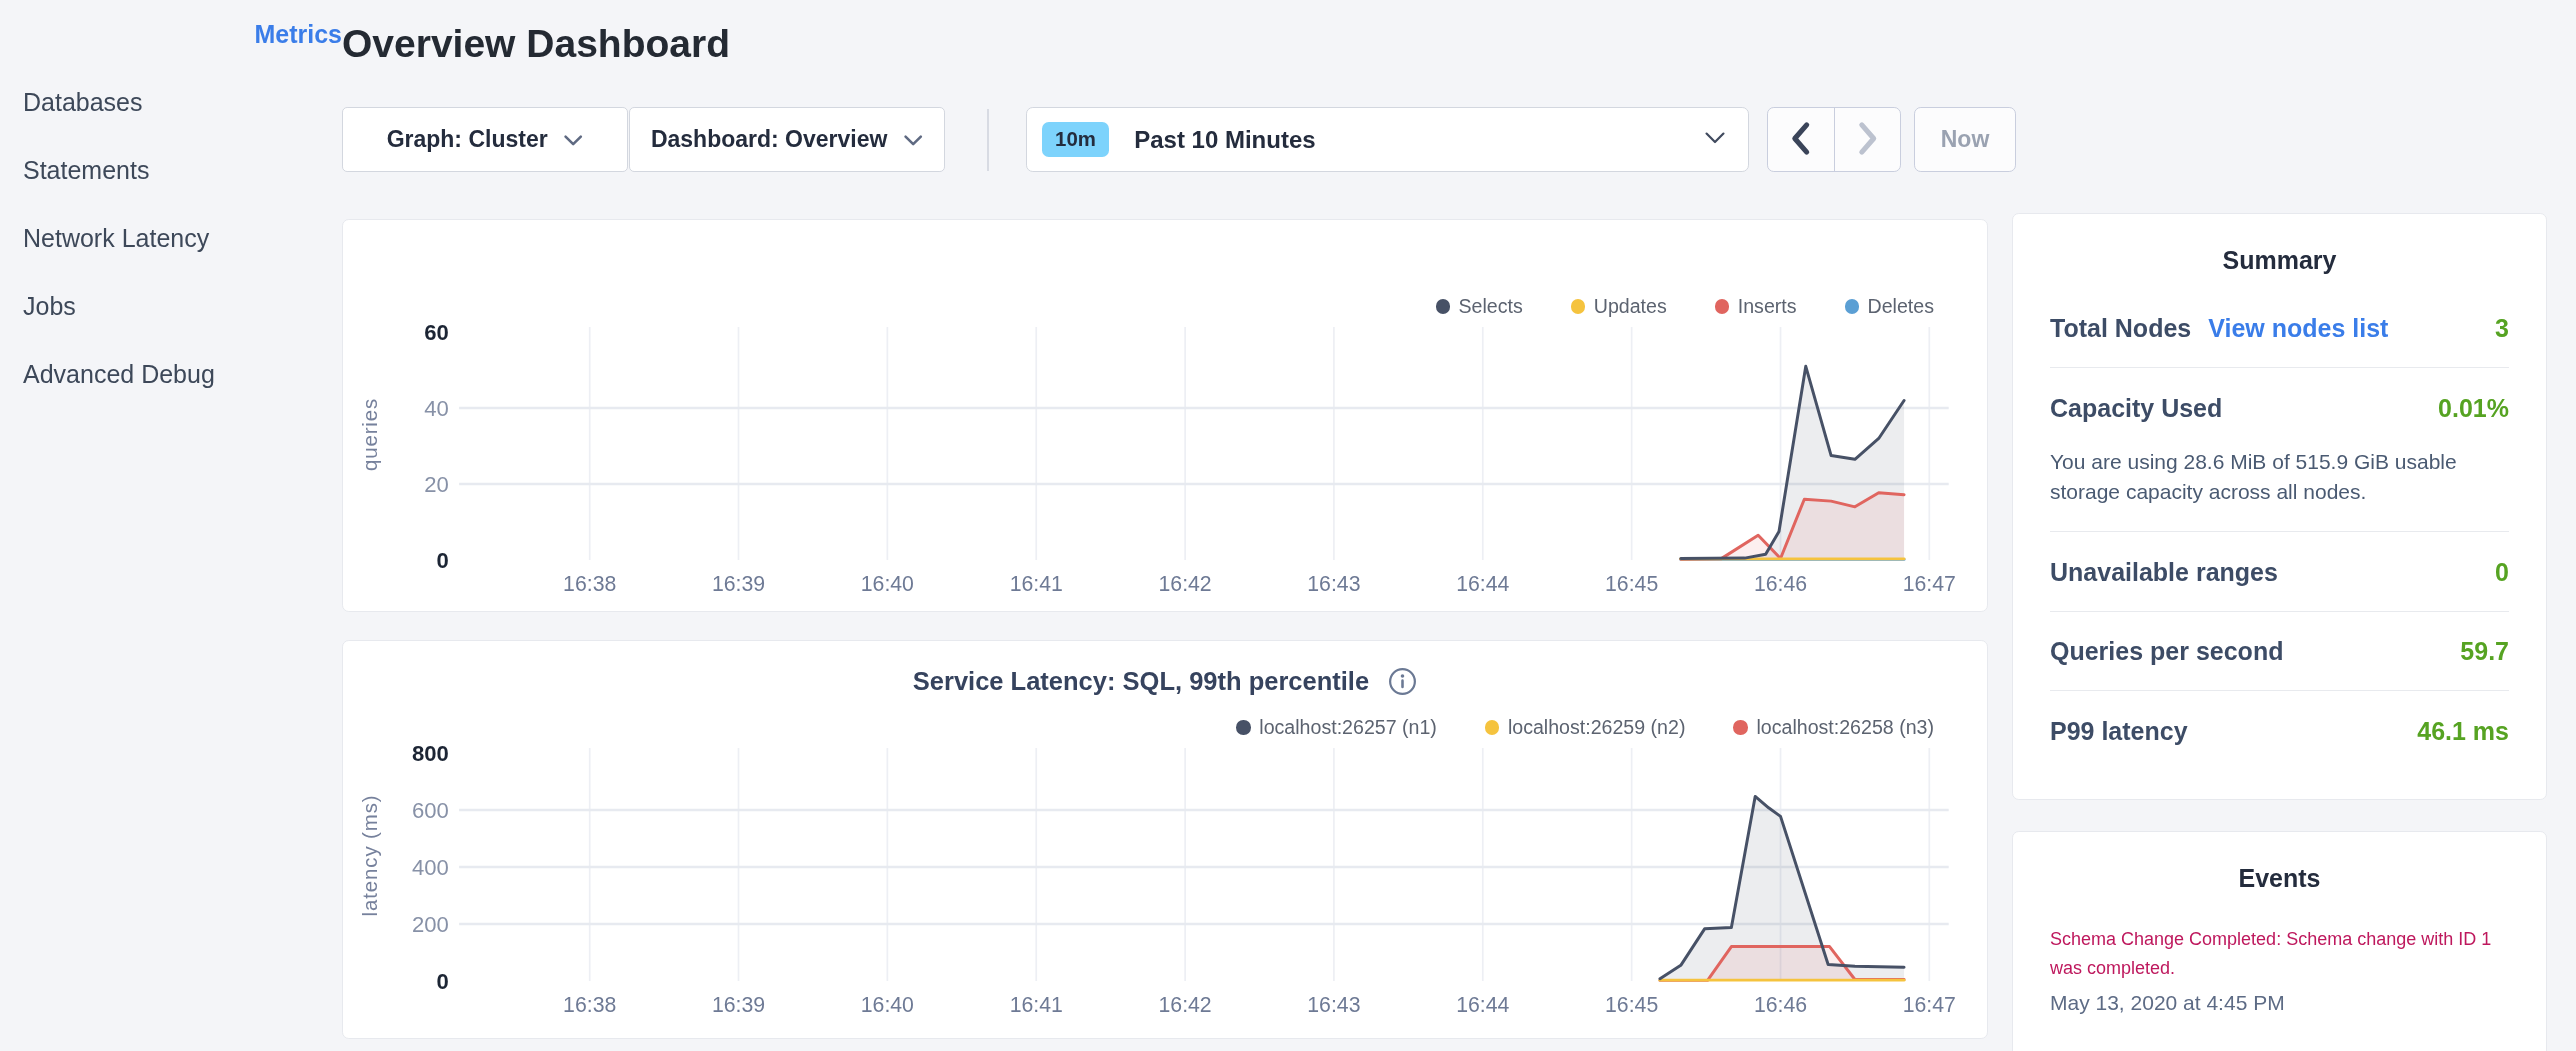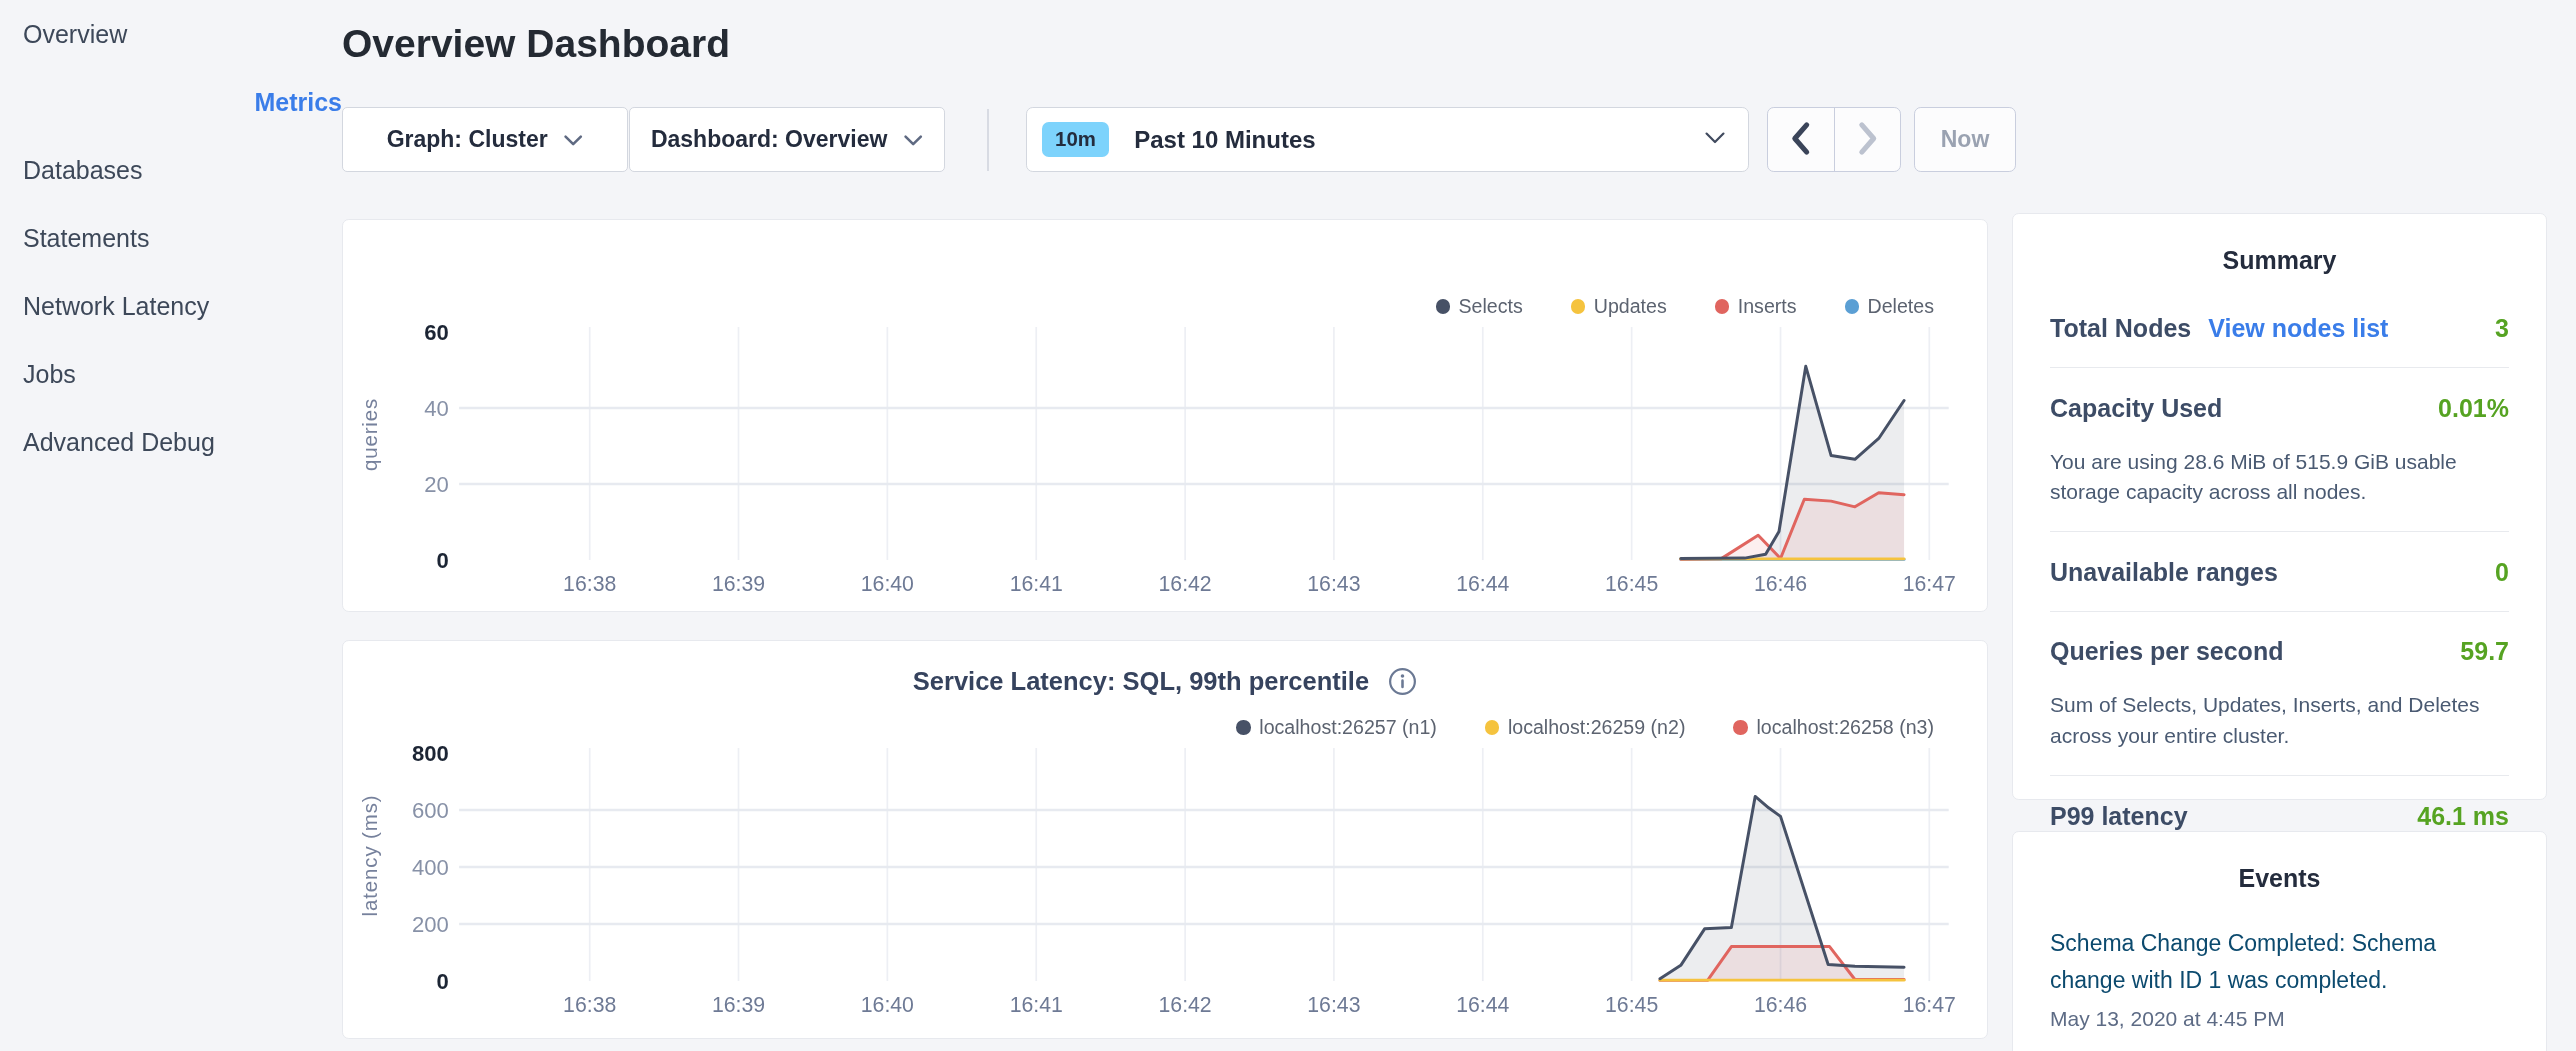--- a/index.html
+++ b/index.html
@@ -85,31 +85,28 @@
   .summary-rows { padding:0 37px; margin-top:13.6px; }
   .srow { padding:25.5px 0 24px 0; }
   .srow.bordered { border-bottom:1.7px solid #e8eaee; }
   .srow-top { display:flex; align-items:baseline; }
   .slabel { font-size:25px; font-weight:bold; color:#3d4c66; }
   .slink { font-size:25px; font-weight:bold; color:#3a7de9; margin-left:17px; text-decoration:none; cursor:pointer; }
   .sval { margin-left:auto; font-size:25px; font-weight:bold; color:#56a322; }
   .sdesc { margin-top:24px; font-size:21px; line-height:1.45; color:#4a5a72; }
   
   .events-body { padding:0 37px; }
-  .event-msg { margin-top:32px; font-size:23px; line-height:1.6; color:#0c4a6e; }
+  .event-msg { margin-top:32px; font-size:18px; line-height:1.6; color:#be185d; }
   .event-date { margin-top:8.5px; font-size:21px; color:#5d6b85; }
 </style>
 </head>
 <body>
 
 <nav class="sidebar">
   <ul>
-    <li>
-        <span>Overview</span>
-      </li>
     <li class="active">
         <span>Metrics</span>
       </li>
     <li>
         <span>Databases</span>
       </li>
     <li>
         <span>Statements</span>
       </li>
     <li>
@@ -309,21 +306,20 @@
       <div class="srow-top">
         <span class="slabel">Unavailable ranges</span>
         <span class="sval">0</span>
       </div>
     </div>
     <div class="srow bordered">
       <div class="srow-top">
         <span class="slabel">Queries per second</span>
         <span class="sval">59.7</span>
       </div>
-      <p class="sdesc">Sum of Selects, Updates, Inserts, and Deletes across your entire cluster.</p>
     </div>
     <div class="srow">
       <div class="srow-top">
         <span class="slabel">P99 latency</span>
         <span class="sval">46.1 ms</span>
       </div>
     </div>
   </div>
 </aside>
 

